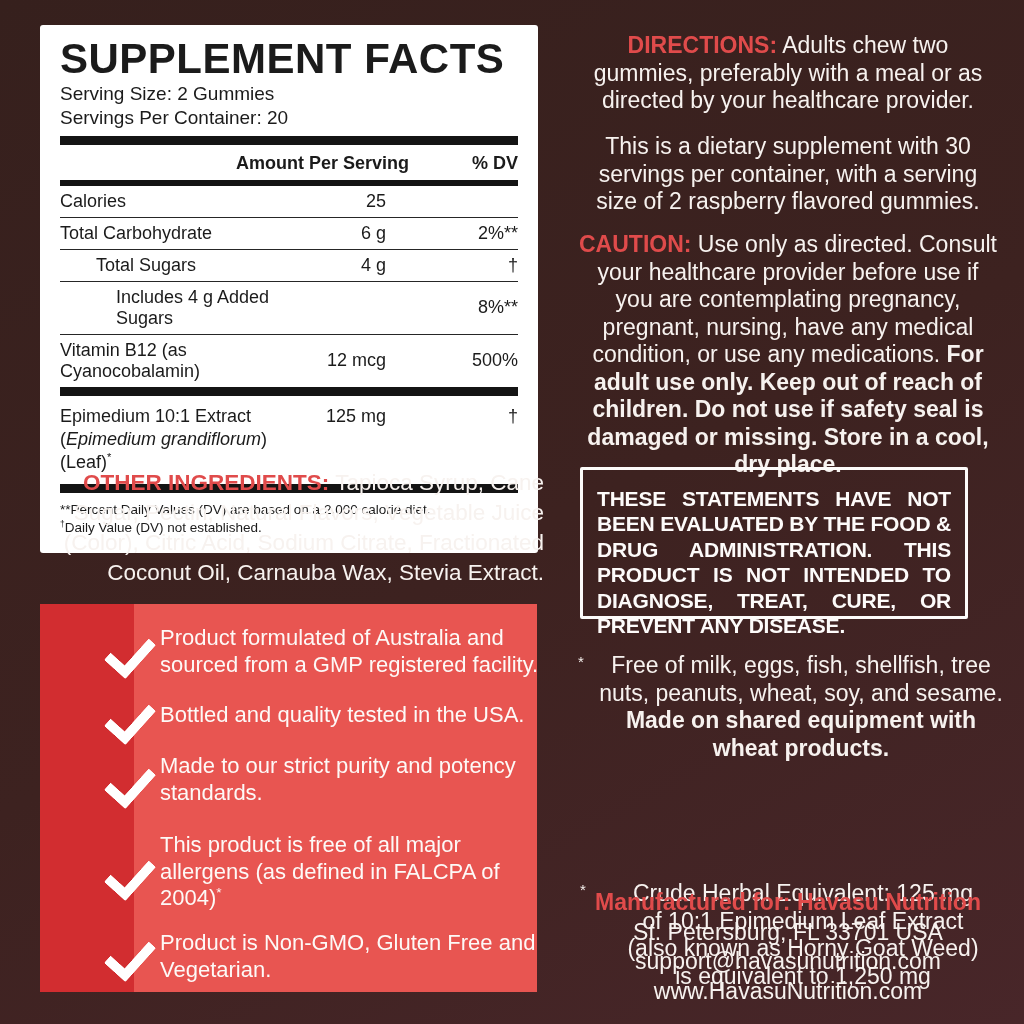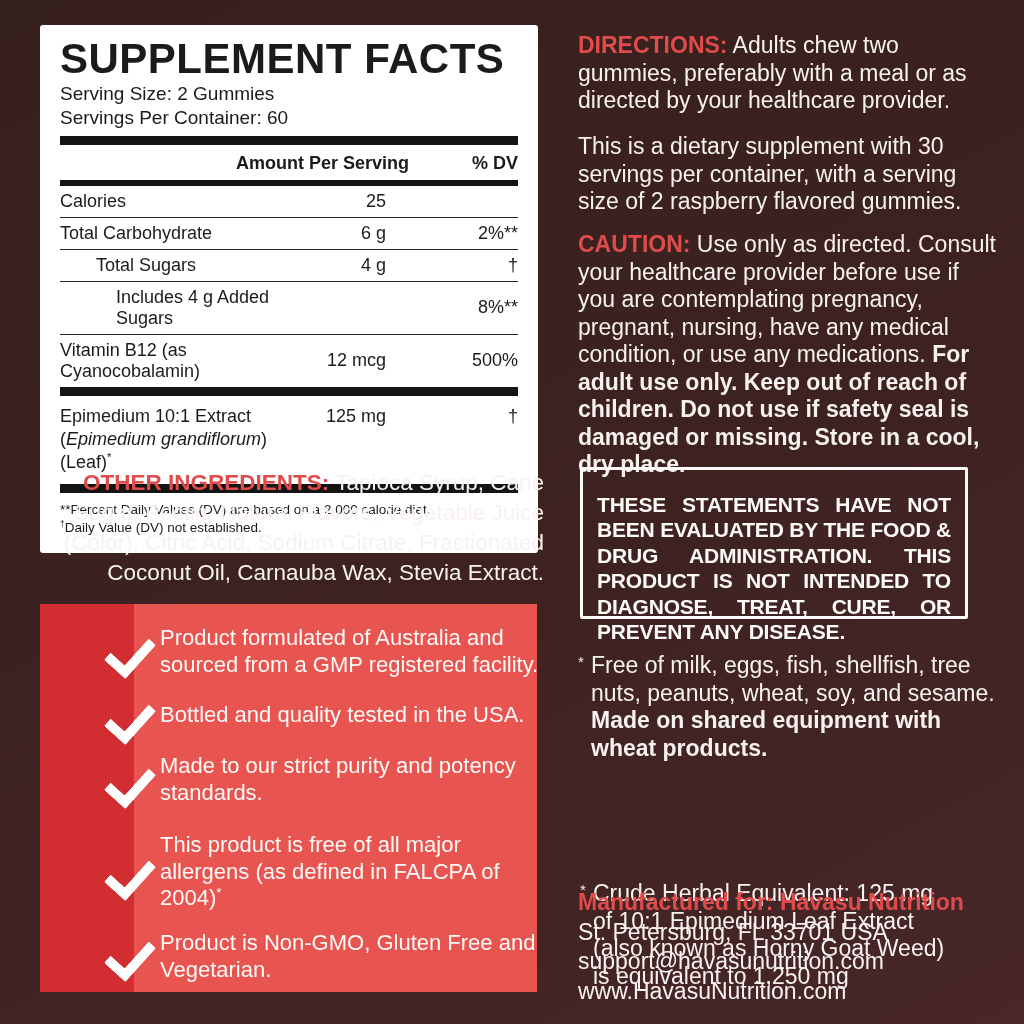--- a/index.html
+++ b/index.html
@@ -37,42 +37,42 @@
   .red-head{font-weight:700;color:var(--accent,#e14b4b);}
 
   
   .checkpanel{left:40px;top:604px;width:497px;height:388px;background:var(--panel_red,#e85551);}
   .checkstrip{position:absolute;left:0;top:0;width:94px;height:100%;background:var(--panel_red_dark,#d22d30);}
   .check-item-text{position:absolute;left:120px;width:382px;font-size:22px;line-height:26.5px;color:#fdf9f7;}
   .check-icon{position:absolute;left:67px;width:36px;height:19px;
     border-left:10px solid #fff;border-bottom:10px solid #fff;transform:rotate(-48deg);border-radius:2px;}
 
   
-  .rblock{left:578px;width:420px;color:var(--text_light,#f7f2ef);font-size:23px;line-height:27.5px;}
+  .rblock{left:578px;width:420px;color:var(--text_light,#f7f2ef);font-size:23px;line-height:27.5px;text-align:center;}
   .bold{font-weight:700;}
 
   .fda{left:580px;top:467px;width:388px;height:152px;box-sizing:border-box;
-    border:3px solid #fdfbfa;border-radius:2px;padding:22px 14px;
+    border:3px solid #fdfbfa;border-radius:2px;padding:16px 14px;
     font-weight:700;font-size:21px;line-height:25.4px;letter-spacing:-.2px;
     font-stretch:condensed;text-align:justify;color:#fdfbfa;}
 
   .hang{position:relative;padding-left:13px;}
   .hang .lead-star{position:absolute;left:0;top:-4px;font-size:15px;}
 
   .mfr-line{line-height:29.5px;}
 </style>
 </head>
 <body>
 
 <div class="poster">
 
   <div class="abs facts">
     <div class="sf-title">SUPPLEMENT FACTS</div>
     <div class="sf-serving">Serving Size: 2 Gummies</div>
-    <div class="sf-serving">Servings Per Container: 60</div>
+    <div class="sf-serving">Servings Per Container: 20</div>
 
     <div class="bar"></div>
 
     <div class="sf-head">
       <span class="h-amt">Amount Per Serving</span>
       <span class="h-dv">% DV</span>
     </div>
     <div class="bar mid"></div>
 
     <div class="sf-row">

